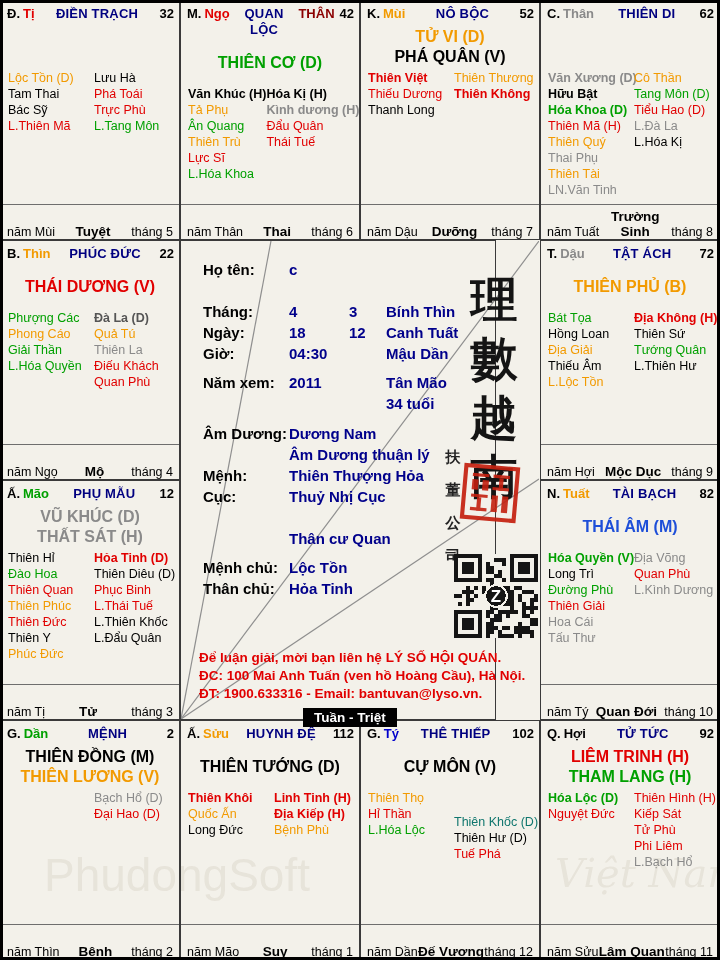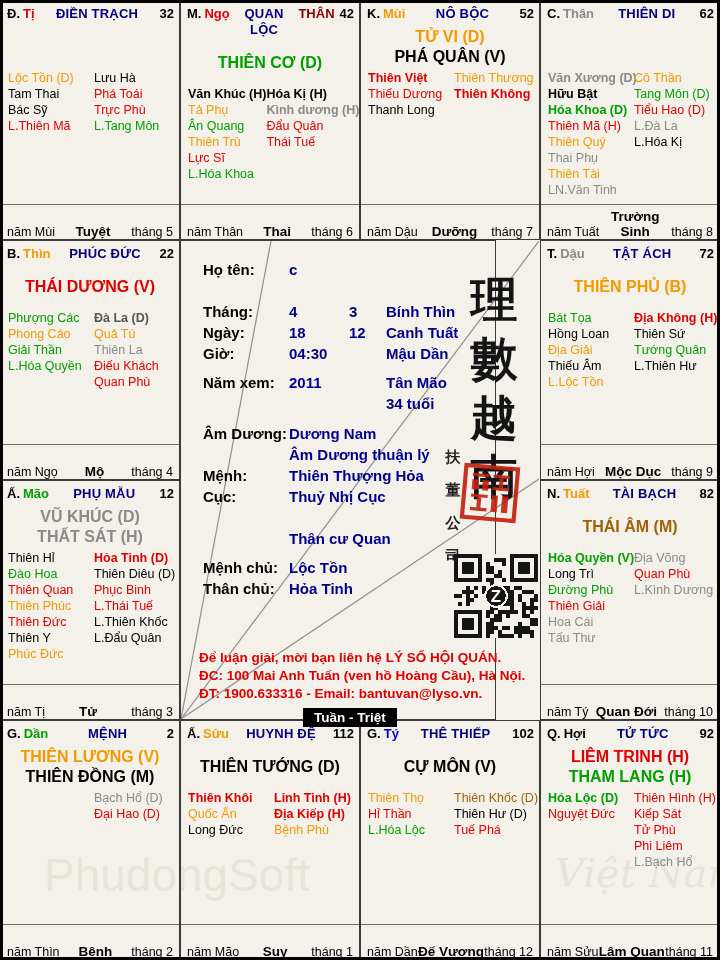--- a/index.html
+++ b/index.html
@@ -288,21 +288,21 @@
   </div>
       <div class="palace" style="left: 540px; top: 480px;">
     <div class="p-head">
       <span class="pfx">N.</span>
       <span class="brn" style="color: rgb(242, 154, 0);">Tuất</span>
       <span class="p-name">TÀI BẠCH</span>
 
       <span class="p-num">82</span>
     </div>
     <div class="p-main">
-          <div class="main-star" style="color: #a16207;">THÁI ÂM (M)</div>
+          <div class="main-star" style="color: #1d4ed8;">THÁI ÂM (M)</div>
         </div>
     <div class="p-cols">
       <div class="p-col-left">
             <div class="star bold" style="color: rgb(0, 160, 0);">Hóa Quyền (V)</div>
             <div class="star" style="color: rgb(0, 0, 0);">Long Trì</div>
             <div class="star" style="color: rgb(0, 160, 0);">Đường Phù</div>
             <div class="star" style="color: rgb(225, 0, 0);">Thiên Giải</div>
             <div class="star" style="color: rgb(138, 138, 138);">Hoa Cái</div>
             <div class="star" style="color: rgb(138, 138, 138);">Tấu Thư</div>
           </div>
@@ -320,22 +320,22 @@
   </div>
       <div class="palace" style="left: 0px; top: 720px;">
     <div class="p-head">
       <span class="pfx">G.</span>
       <span class="brn" style="color: rgb(0, 160, 0);">Dần</span>
       <span class="p-name">MỆNH</span>
 
       <span class="p-num">2</span>
     </div>
     <div class="p-main">
+          <div class="main-star" style="color: rgb(0, 0, 0);">THIÊN ĐỒNG (M)</div>
           <div class="main-star" style="color: rgb(242, 154, 0);">THIÊN LƯƠNG (V)</div>
-          <div class="main-star" style="color: rgb(0, 0, 0);">THIÊN ĐỒNG (M)</div>
         </div>
     <div class="p-cols">
       <div class="p-col-left"></div>
       <div class="p-col-right">
             <div class="star" style="color: rgb(138, 138, 138);">Bạch Hổ (D)</div>
             <div class="star" style="color: rgb(225, 0, 0);">Đại Hao (D)</div>
           </div>
     </div>
     <div class="p-foot">
       <span class="f-year">năm Thìn</span>
@@ -383,21 +383,21 @@
     <div class="p-main">
           <div class="main-star" style="color: rgb(0, 0, 0);">CỰ MÔN (V)</div>
         </div>
     <div class="p-cols">
       <div class="p-col-left">
             <div class="star" style="color: rgb(242, 154, 0);">Thiên Thọ</div>
             <div class="star" style="color: rgb(225, 0, 0);">Hỉ Thần</div>
             <div class="star" style="color: rgb(0, 160, 0);">L.Hóa Lộc</div>
           </div>
       <div class="p-col-right">
-            <div class="star" style="color: #a16207;">Thiên Khốc (D)</div>
+            <div class="star" style="color: #0f766e; margin-top: 24px;">Thiên Khốc (D)</div>
             <div class="star" style="color: rgb(0, 0, 0);">Thiên Hư (D)</div>
             <div class="star" style="color: rgb(225, 0, 0);">Tuế Phá</div>
           </div>
     </div>
     <div class="p-foot">
       <span class="f-year">năm Dần</span>
       <span class="f-stage">Đế Vượng</span>
       <span class="f-month">tháng 12</span>
     </div>
   </div>

